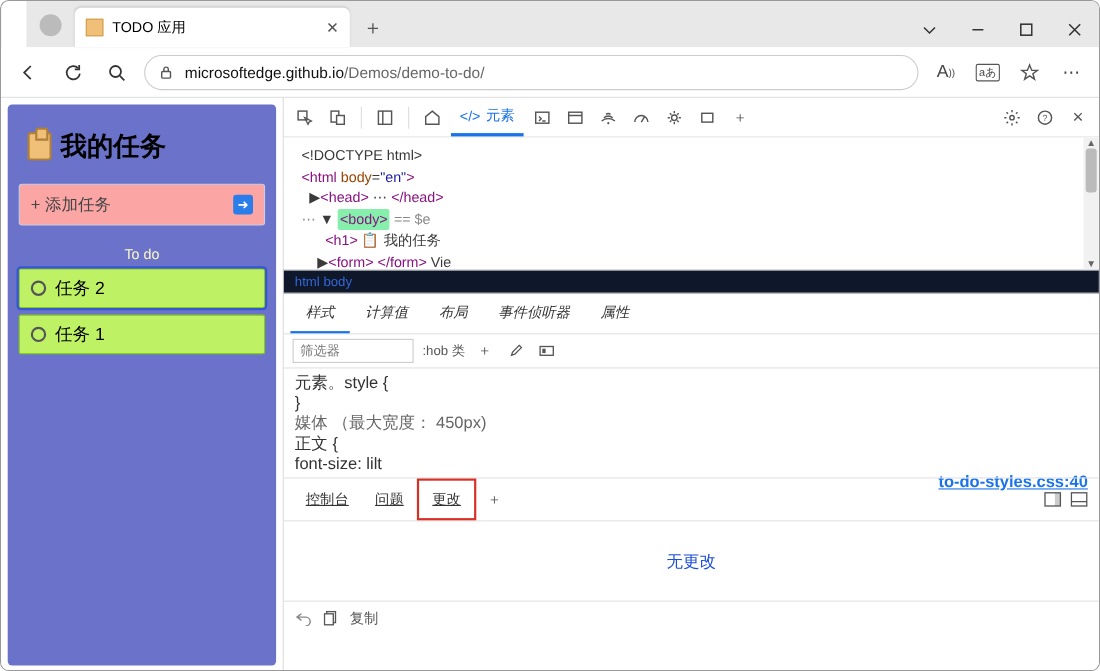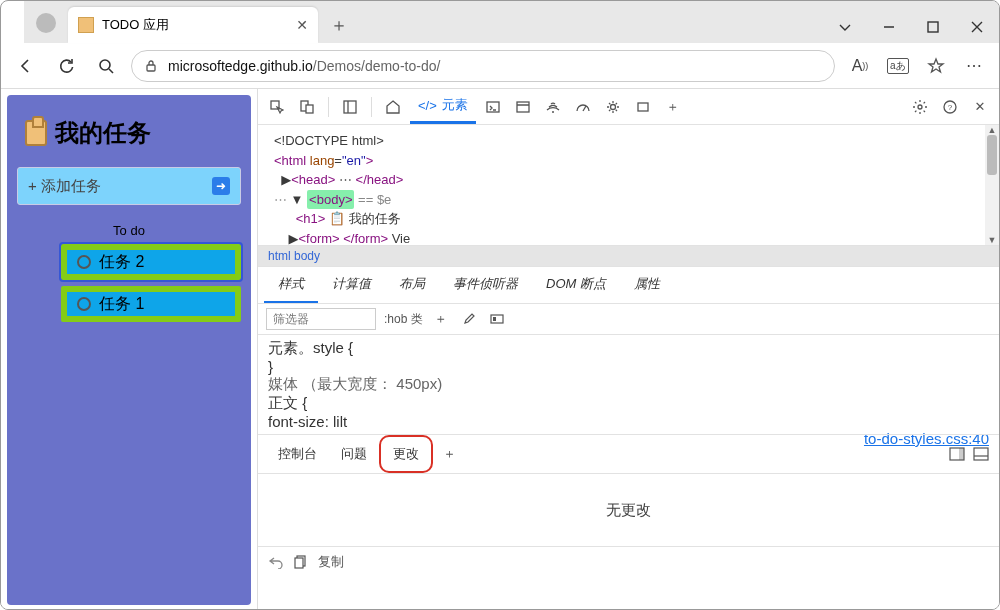--- a/index.html
+++ b/index.html
@@ -29,59 +29,59 @@
 
 .content { display:flex; height: calc(610px - 42px - 46px); }
 
 
 .app { width:256px; padding:6px; background:#fff; }
 .app-inner { background:#6a72c9; height:100%; border-radius:4px; padding:14px 10px; color:#000;}
 .app-title-row { display:flex; align-items:center; gap:8px; margin:8px 6px 18px 8px;}
 .app-clip { width:22px; height:26px; background:#f0c078; border:2px solid #b0803a; border-radius:3px; position:relative;}
 .app-clip:before { content:""; position:absolute; top:-6px; left:5px; width:8px; height:8px; border:2px solid #b0803a; border-radius:3px 3px 0 0; background:#f0c078;}
 .app-title { font-size:24px; font-weight:600;}
-.addbox { background:#7dd3fc; border:1px solid #c9cce6; height:38px; display:flex; align-items:center; padding:0 10px; border-radius:3px; font-size:15px; color:#444; margin-bottom:18px; justify-content:space-between;}
+.addbox { background:#fca5a5; border:1px solid #c9cce6; height:38px; display:flex; align-items:center; padding:0 10px; border-radius:3px; font-size:15px; color:#444; margin-bottom:18px; justify-content:space-between;}
 .add-icon-right{ width:18px; height:18px; background:#2b7de9; border-radius:3px; display:flex; align-items:center; justify-content:center; color:#fff; font-size:12px;}
-.section-label { text-align:center; font-size:13px; margin:6px 0; color:#000000;}
-.task { background:#0ea5e9; border:6px solid #84cc16; height:36px; display:flex; align-items:center; padding:0 10px; gap:8px; border-radius:2px; margin-bottom:6px;margin-left:44px;}
+.section-label { text-align:center; font-size:13px; margin:6px 0; color:#fef9c3;}
+.task { background:#bef264; border:1px solid #84cc16; height:36px; display:flex; align-items:center; padding:0 10px; gap:8px; border-radius:2px; margin-bottom:6px;}
 .task.sel { outline:2px solid #3557d6; }
 .task-circle { width:14px; height:14px; border:2px solid #555; border-radius:50%; }
 .task-label { font-size:16px; }
 
 
 .dev { flex:1; display:flex; flex-direction:column; border-left:1px solid #ddd; background:#fff; }
 .dev-toolbar { height:36px; display:flex; align-items:center; border-bottom:1px solid #e2e2e2; padding:0 6px; gap:4px; }
 .dt-ic { width:26px; height:26px; display:flex; align-items:center; justify-content:center; color:#555; font-size:13px; border-radius:4px;}
 .dt-sep { width:1px; height:20px; background:#ddd; margin:0 4px;}
 .dt-tab { display:flex; align-items:center; gap:5px; padding:0 8px; height:34px; font-size:13px; color:#333; border-bottom:3px solid transparent;}
 .dt-tab.active { border-bottom-color:#1a73e8; color:#1a73e8;}
 .dt-right { margin-left:auto; display:flex; gap:4px;}
 .dom-tree { padding:6px 8px 6px 16px; font-size:13px; color:#3a3a3a; line-height:1.5; background:#fff; font-family:Consolas,monospace; position:relative;}
 .dom-tree .tag { color:#881280;}
 .dom-tree .attr { color:#994500;}
 .dom-tree .val { color:#1a1aa6;}
 .dom-line { white-space:pre; }
 .dom-sel { background:#86efac; display:inline-block; padding:0 2px; border-radius:2px;}
-.crumbs { background:#e5e5e5; border-top:1px solid #e2e2e2; border-bottom:1px solid #e2e2e2; padding:3px 10px; font-size:12px; color:#3367d6;}
+.crumbs { background:#0f172a; border-top:1px solid #e2e2e2; border-bottom:1px solid #e2e2e2; padding:3px 10px; font-size:12px; color:#3367d6;}
 .side-tabs { display:flex; border-bottom:1px solid #e2e2e2; padding:0 6px; font-size:13px; color:#333;}
 .side-tab { padding:8px 14px; border-bottom:2px solid transparent;font-style:italic;}
 .side-tab.active { border-bottom-color:#1a73e8;}
 .style-filter { display:flex; align-items:center; gap:8px; border-bottom:1px solid #e2e2e2; padding:4px 8px;}
 .filter-inp { width:110px; height:22px; border:1px solid #ccc; font-size:12px; padding:0 6px;}
 .hov { font-size:12px; color:#555;}
 .sf-ic { width:20px; height:20px; display:flex; align-items:center; justify-content:center; color:#555; font-size:13px;}
 .styles-body { padding:4px 10px; font-size:15px; color:#333; position:relative; font-family:Consolas,monospace;}
-.styles-body .link { position:absolute; right:10px; color:#1a73e8; text-decoration:underline;}
+.styles-body .link { position:absolute; right:10px; color:#1a73e8; text-decoration:underline;font-weight:bold;}
 .drawer-tabs { display:flex; align-items:center; border-top:1px solid #e2e2e2; border-bottom:1px solid #e2e2e2; padding:0 8px; font-size:13px; color:#333; position:relative;}
-.drawer-tab { padding:8px 12px; }
-.drawer-tab.changes { border:2px solid #d93025; border-radius:10px;}
+.drawer-tab { padding:8px 12px;text-decoration:underline; }
+.drawer-tab.changes { border:2px solid #d93025; border-radius:0;}
 .drawer-plus { padding:6px 10px; color:#555;}
 .drawer-right { position:absolute; right:10px; display:flex; gap:8px; color:#555;}
 .drawer-body { flex:1; display:flex; flex-direction:column;}
-.nochanges { display:flex; align-items:center; justify-content:center; font-size:15px; color:#404040; height:72px;}
+.nochanges { display:flex; align-items:center; justify-content:center; font-size:15px; color:#1d4ed8; height:72px;}
 .drawer-foot { border-top:1px solid #e2e2e2; padding:6px 10px; display:flex; gap:10px; align-items:center; color:#555; font-size:13px;}
 .vscroll { position:absolute; right:0; top:0; bottom:0; width:14px; background:#f1f1f1;}
 .vscroll .thumb { position:absolute; top:10px; height:40px; left:2px; right:2px; background:#bbb; border-radius:3px;}
 .vscroll .arrow { position:absolute; left:0; right:0; text-align:center; font-size:9px; color:#666;}
 .vscroll .up { top:0;} .vscroll .down { bottom:0;}
 svg { display:block; }
 </style>
 </head>
 <body>
 
@@ -262,41 +262,40 @@
               <text x="8" y="11" text-anchor="middle" font-size="8" fill="#555">?</text>
             </svg>
           </div>
         <div class="dt-ic">✕</div>
       </div>
     </div>
 
     <div style="position:relative; height:120px; overflow:hidden;">
       <div class="dom-tree">
         <div class="dom-line">&lt;!DOCTYPE html&gt;</div>
-        <div class="dom-line"><span class="tag">&lt;html</span> <span class="attr">lang</span>=<span class="val">"en"</span><span class="tag">&gt;</span></div>
+        <div class="dom-line"><span class="tag">&lt;html</span> <span class="attr">body</span>=<span class="val">"en"</span><span class="tag">&gt;</span></div>
         <div class="dom-line">  ▶<span class="tag">&lt;head&gt;</span> ⋯ <span class="tag">&lt;/head&gt;</span></div>
         <div class="dom-line"><span style="color:#888">⋯</span> ▼ <span class="dom-sel"><span class="tag">&lt;body&gt;</span></span><span style="color:#888"> == $e</span></div>
         <div class="dom-line">      <span class="tag">&lt;h1&gt;</span> 📋 <span>我的任务</span></div>
         <div class="dom-line">    ▶<span class="tag">&lt;form&gt;</span> <span class="tag">&lt;/form&gt;</span> Vie</div>
       </div>
       <div class="vscroll">
           <div class="arrow up">▲</div>
           <div class="thumb"></div>
           <div class="arrow down">▼</div>
         </div>
     </div>
 
     <div class="crumbs"><span>html body</span></div>
 
     <div class="side-tabs">
       <div class="side-tab active">样式</div>
       <div class="side-tab">计算值</div>
       <div class="side-tab">布局</div>
       <div class="side-tab">事件侦听器</div>
-      <div class="side-tab">DOM 断点</div>
       <div class="side-tab">属性</div>
     </div>
 
     <div class="style-filter">
       <input class="filter-inp" placeholder="筛选器" style="">
       <span class="hov">:hob 类</span>
       <div class="sf-ic">＋</div>
       <div class="sf-ic">
           <svg width="14" height="14" viewBox="0 0 14 14">
             <path d="M3 11l1-3 6-6 2 2-6 6z" fill="none" stroke="#555" stroke-width="1.2"></path>

